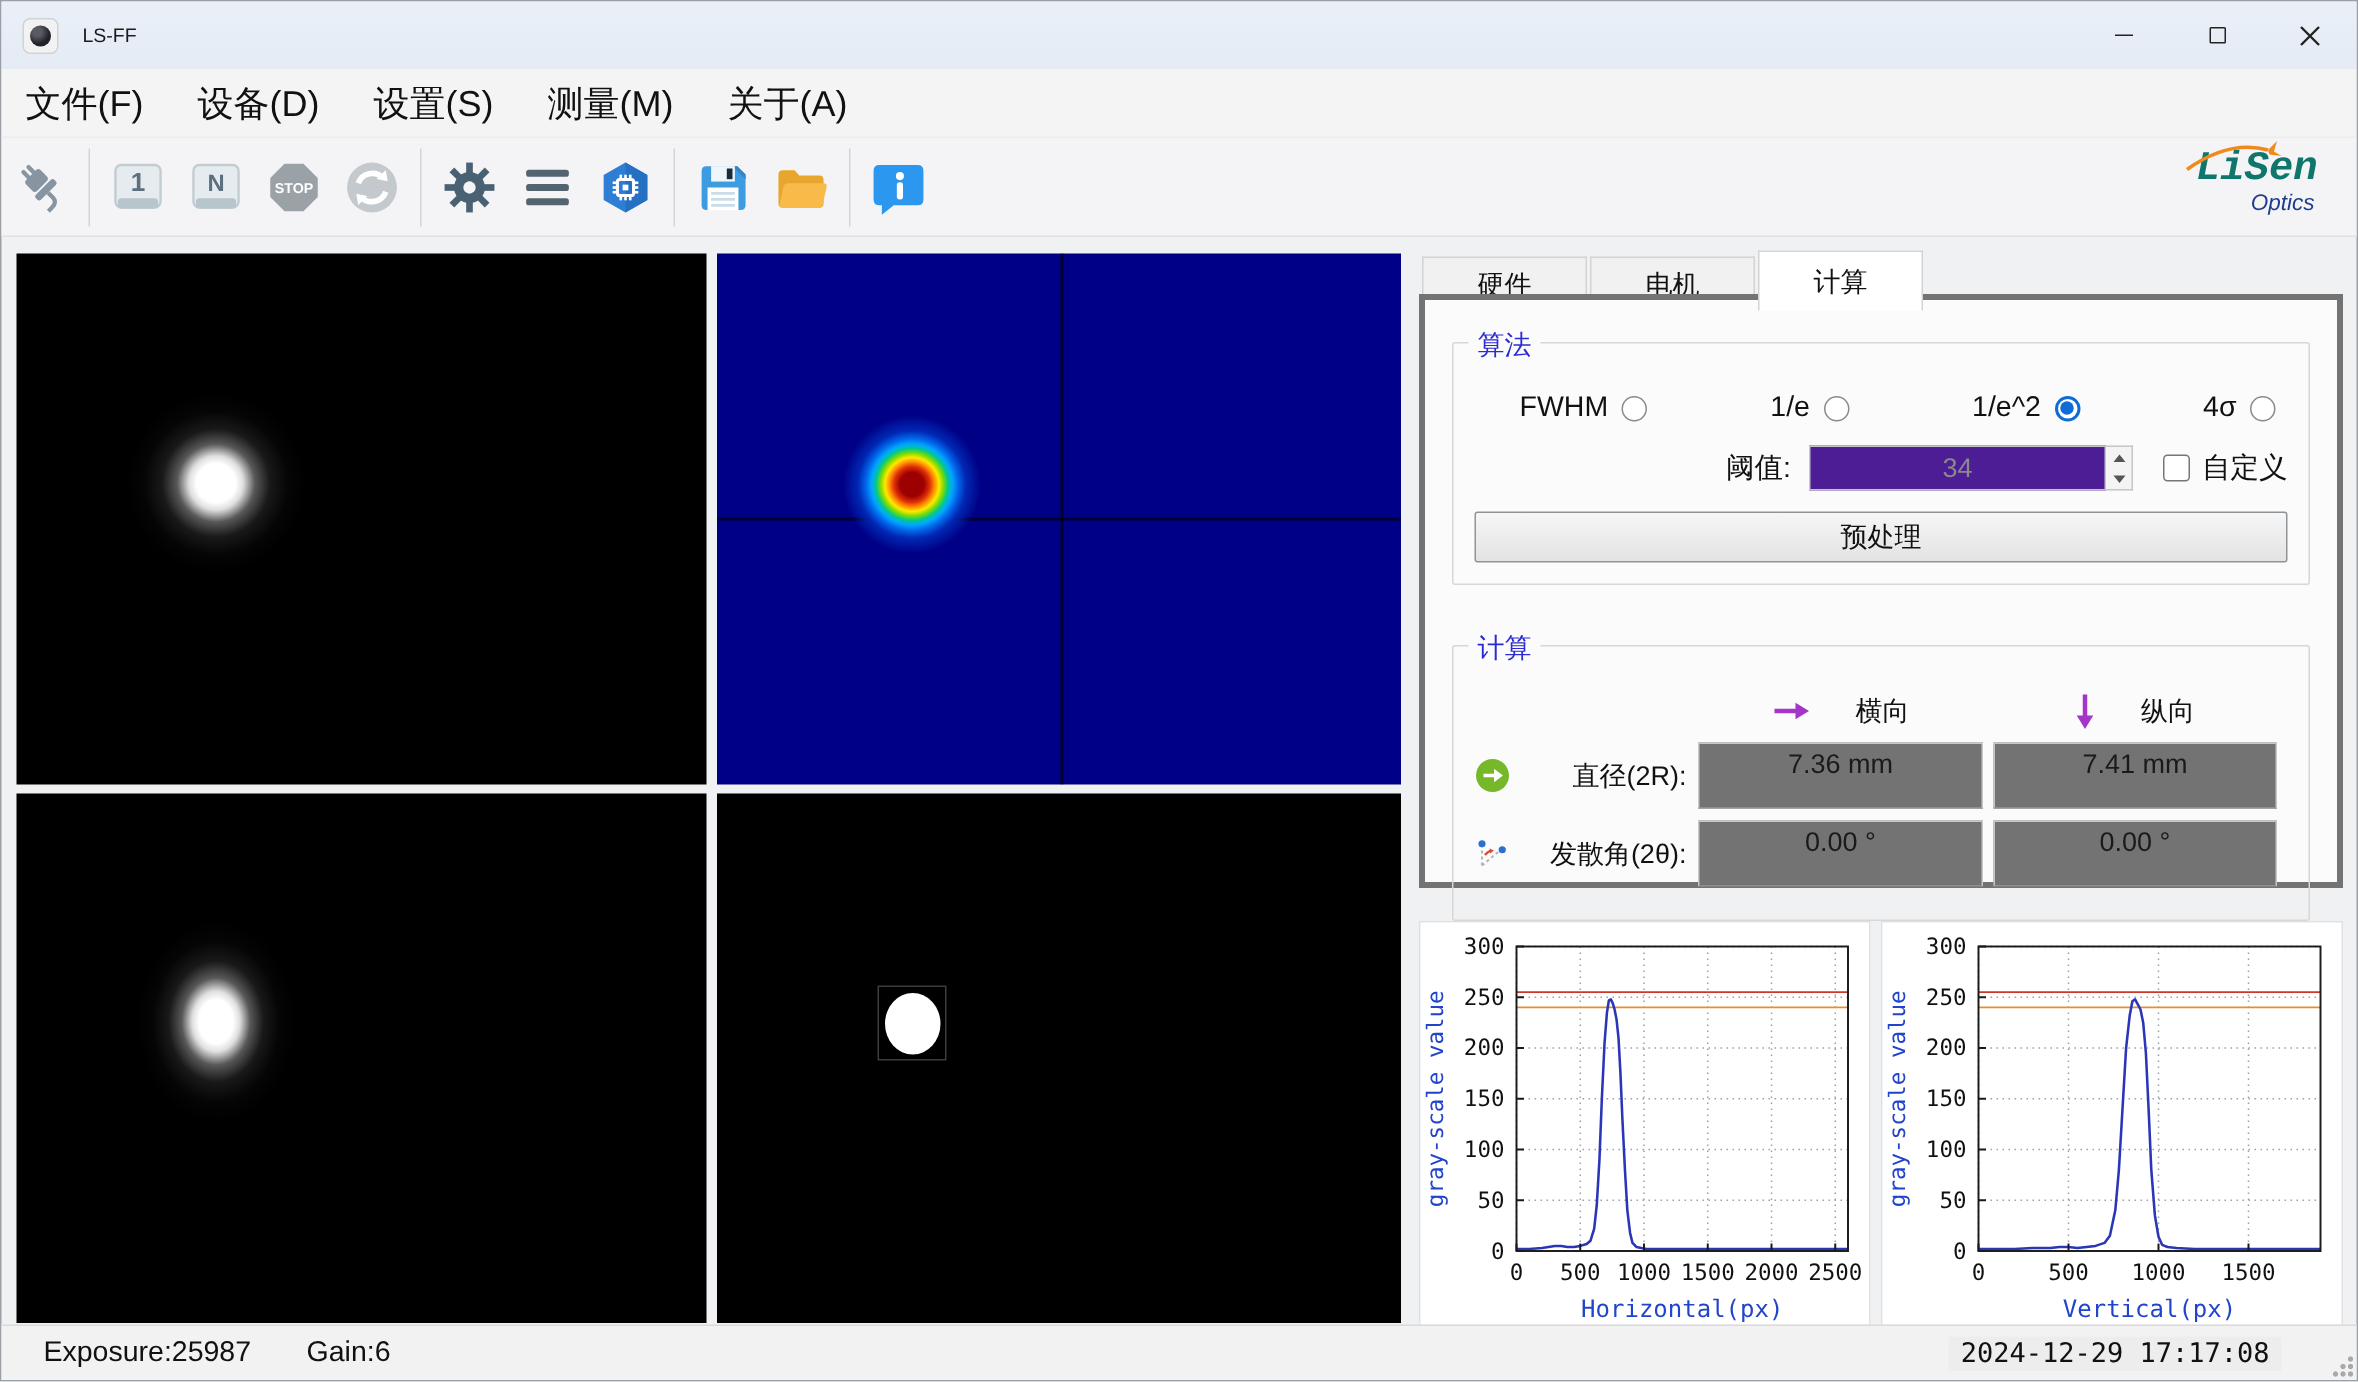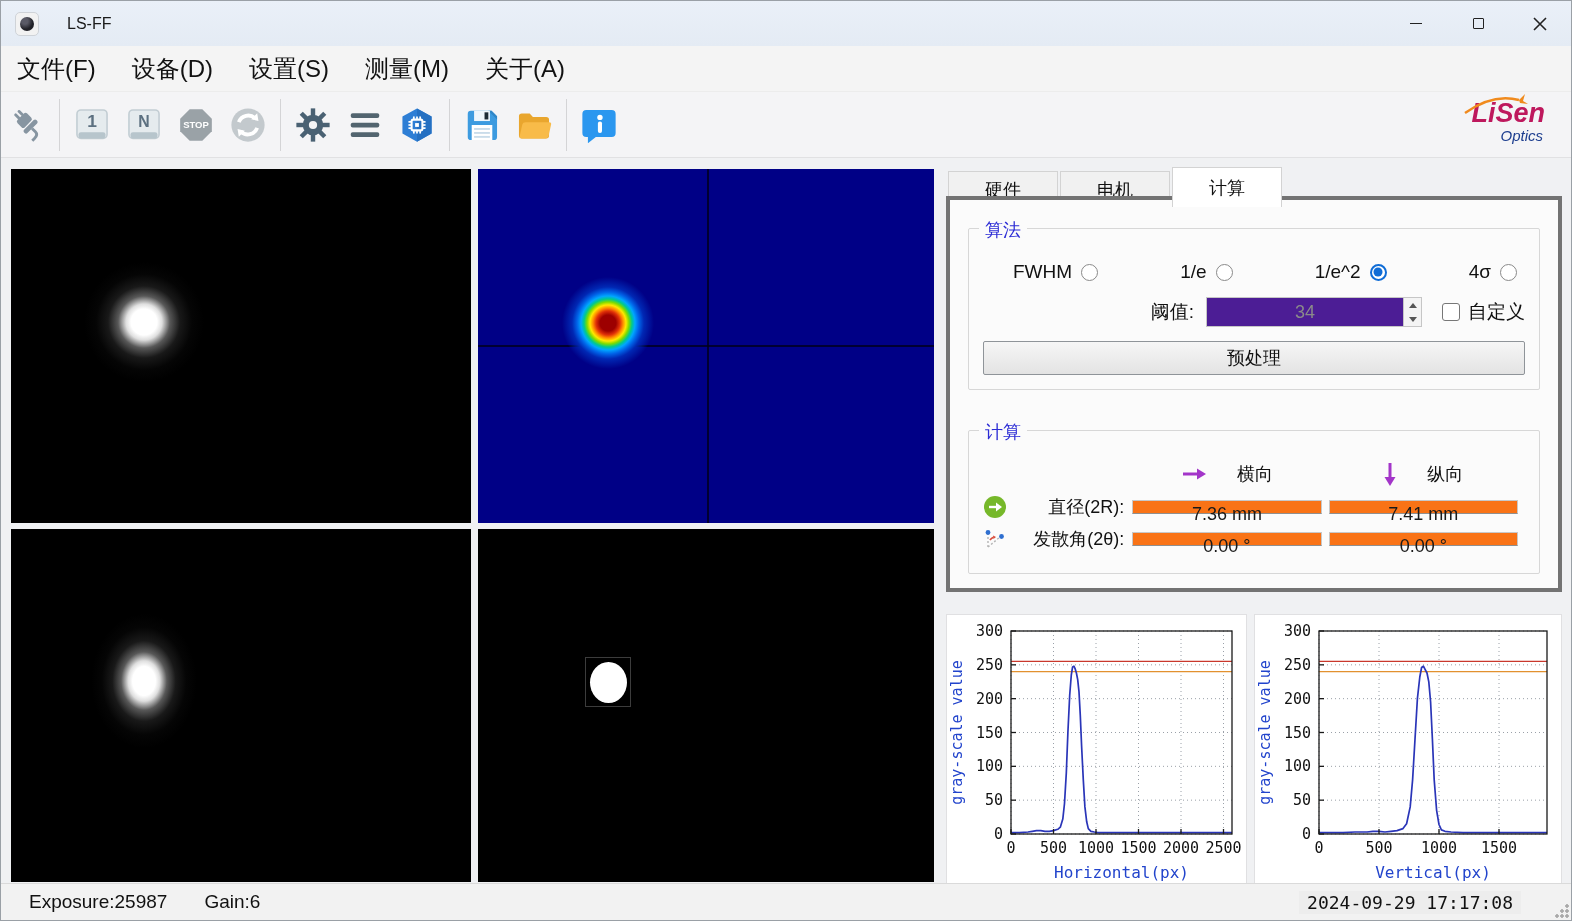--- a/index.html
+++ b/index.html
@@ -3,37 +3,37 @@
 <meta charset="utf-8">
 <style>
   * { margin:0; padding:0; box-sizing:border-box; }
   html,body { width:1572px; height:921px; font-family:"Liberation Sans", sans-serif; background:#eef0f2; overflow:hidden; }
   #window { position:relative; width:1572px; height:921px; background:#f0f1f3; border:1px solid #9aa0a6; }
 
   
   .titlebar { position:absolute; left:0; top:0; width:100%; height:45px; background:linear-gradient(#eaf0f8,#e4ebf4); display:flex; align-items:center; }
   .app-icon { width:24px; height:24px; margin-left:14px; background:#f2f2f2; border:1px solid #cfd3d8; border-radius:5px; display:flex; align-items:center; justify-content:center; }
   .app-icon .lens { width:14px; height:14px; border-radius:50%; background:radial-gradient(circle at 35% 30%, #5a5a66 0 3px, #212127 60%); }
-  .title-text { margin-left:28px; font-size:16px; color:#1b1b1b; }
+  .title-text { margin-left:16px; font-size:13px; color:#1b1b1b; }
   .win-controls { position:absolute; right:0; top:0; height:45px; display:flex; }
   .win-btn { width:62px; height:45px; display:flex; align-items:center; justify-content:center; }
   .min-glyph { width:12px; height:0; border-top:1.6px solid #222; }
   .max-glyph { width:11px; height:11px; border:1.6px solid #222; border-radius:1px; }
 
   
   .menubar { position:absolute; left:0; top:45px; width:100%; height:46px; background:#f4f4f4; display:flex; align-items:center; gap:28px; padding-left:12px; border-bottom:1px solid #ececec; }
   .menu-item { font-size:24px; color:#111; padding:2px 4px; }
 
   
   .toolbar { position:absolute; left:0; top:91px; width:100%; height:66px; background:#f4f4f6; border-bottom:1px solid #e1e1e3; display:flex; align-items:center; }
   .tool-sep { width:1px; height:52px; background:#d4d4d6; margin:0 6px; }
   .tool-btn { width:52px; height:52px; display:flex; align-items:center; justify-content:center; }
   .tool-btn svg { width:38px; height:38px; }
   .logo { position:absolute; right:26px; top:8px; text-align:right; line-height:1; }
-  .logo-main { font-size:27px; font-weight:bold; font-style:italic; color:#be185d; letter-spacing:0px; position:relative; }
+  .logo-main { font-size:27px; font-weight:bold; font-style:italic; color:#0f766e; letter-spacing:0px; position:relative;font-family:Liberation Mono, monospace; }
   .logo-sub { font-size:15px; font-style:italic; color:#1d3e8f; margin-top:1px; margin-right:2px; }
   .logo-swoosh { position:absolute; left:-8px; top:-9px; width:86px; height:30px; }
 
   
   .quad { position:absolute; background:#000; overflow:hidden; }
   #quad-tl { left:10px; top:168px; width:460px; height:354px; }
   #quad-tr { left:477px; top:168px; width:456px; height:354px; background:#000086; }
   #quad-bl { left:10px; top:528px; width:460px; height:353px; }
   #quad-br { left:477px; top:528px; width:456px; height:353px; }
   .beam-spot-gray { position:absolute; width:120px; height:120px; transform:translate(-50%,-50%); border-radius:50%;
@@ -71,21 +71,21 @@
   .checkbox { width:18px; height:18px; border:1px solid #777; border-radius:3px; background:#fff; margin-left:12px; }
   .checkbox-label { font-size:19px; color:#111; }
 
   .preprocess-btn { margin-top:14px; width:100%; height:34px; background:linear-gradient(#f6f6f6,#e3e3e3); border:1px solid #8f9499; border-radius:2px; font-size:18px; color:#111; display:flex; align-items:center; justify-content:center; }
 
   .calc-group { margin-top:40px; }
   .calc-header { display:flex; align-items:center; margin-bottom:8px; }
   .calc-row { display:flex; align-items:center; margin-bottom:8px;justify-content:center; }
   .calc-icon-col { width:34px; display:flex; align-items:center; }
   .calc-label-col { width:118px; text-align:right; font-size:18px; color:#111; padding-right:8px; }
-  .calc-box { width:193px; height:14px; background:#f97316; border:1px solid #c8c8c8; border-bottom-color:#8f8f8f; font-size:18px; color:#1a1a1a; text-align:center; line-height:27px; margin-right:7px; }
+  .calc-box { width:193px; height:44px; background:#737373; border:1px solid #c8c8c8; border-bottom-color:#8f8f8f; font-size:18px; color:#1a1a1a; text-align:center; line-height:27px; margin-right:7px; }
   .hdr-cell { width:193px; display:flex; align-items:center; justify-content:center; gap:30px; margin-right:7px; font-size:18px; color:#111; }
 
   
   .chart-card { position:absolute; top:613px; height:277px; background:#fff; border:1px solid #e0e0e2; }
   #chart-h { left:945px; width:301px; }
   #chart-v { left:1253px; width:308px; }
 
   
   .statusbar { position:absolute; left:0; bottom:0; width:100%; height:37px; background:#f2f2f2; border-top:1px solid #dadada; display:flex; align-items:center; }
   .status-left { margin-left:28px; font-size:19px; color:#111; display:flex; gap:37px; }
@@ -464,17 +464,17 @@
         <text x="244" y="238" text-anchor="middle" font-size="15" fill="#111">1500</text>
         <text x="178" y="263" text-anchor="middle" font-size="16" fill="#2244cc">Vertical(px)</text>
         <text x="15" y="117.5" text-anchor="middle" font-size="15" fill="#2244cc" transform="rotate(-90 15 117.5)">gray-scale value</text>
       </svg></div>
 
   <div class="statusbar">
     <div class="status-left">
       <span>Exposure:25987</span>
       <span>Gain:6</span>
     </div>
-    <div class="status-right">2024-09-29 17:17:08</div>
+    <div class="status-right">2024-12-29 17:17:08</div>
     <div class="grip"></div>
   </div>
 
 </div>
 
 </body></html>

